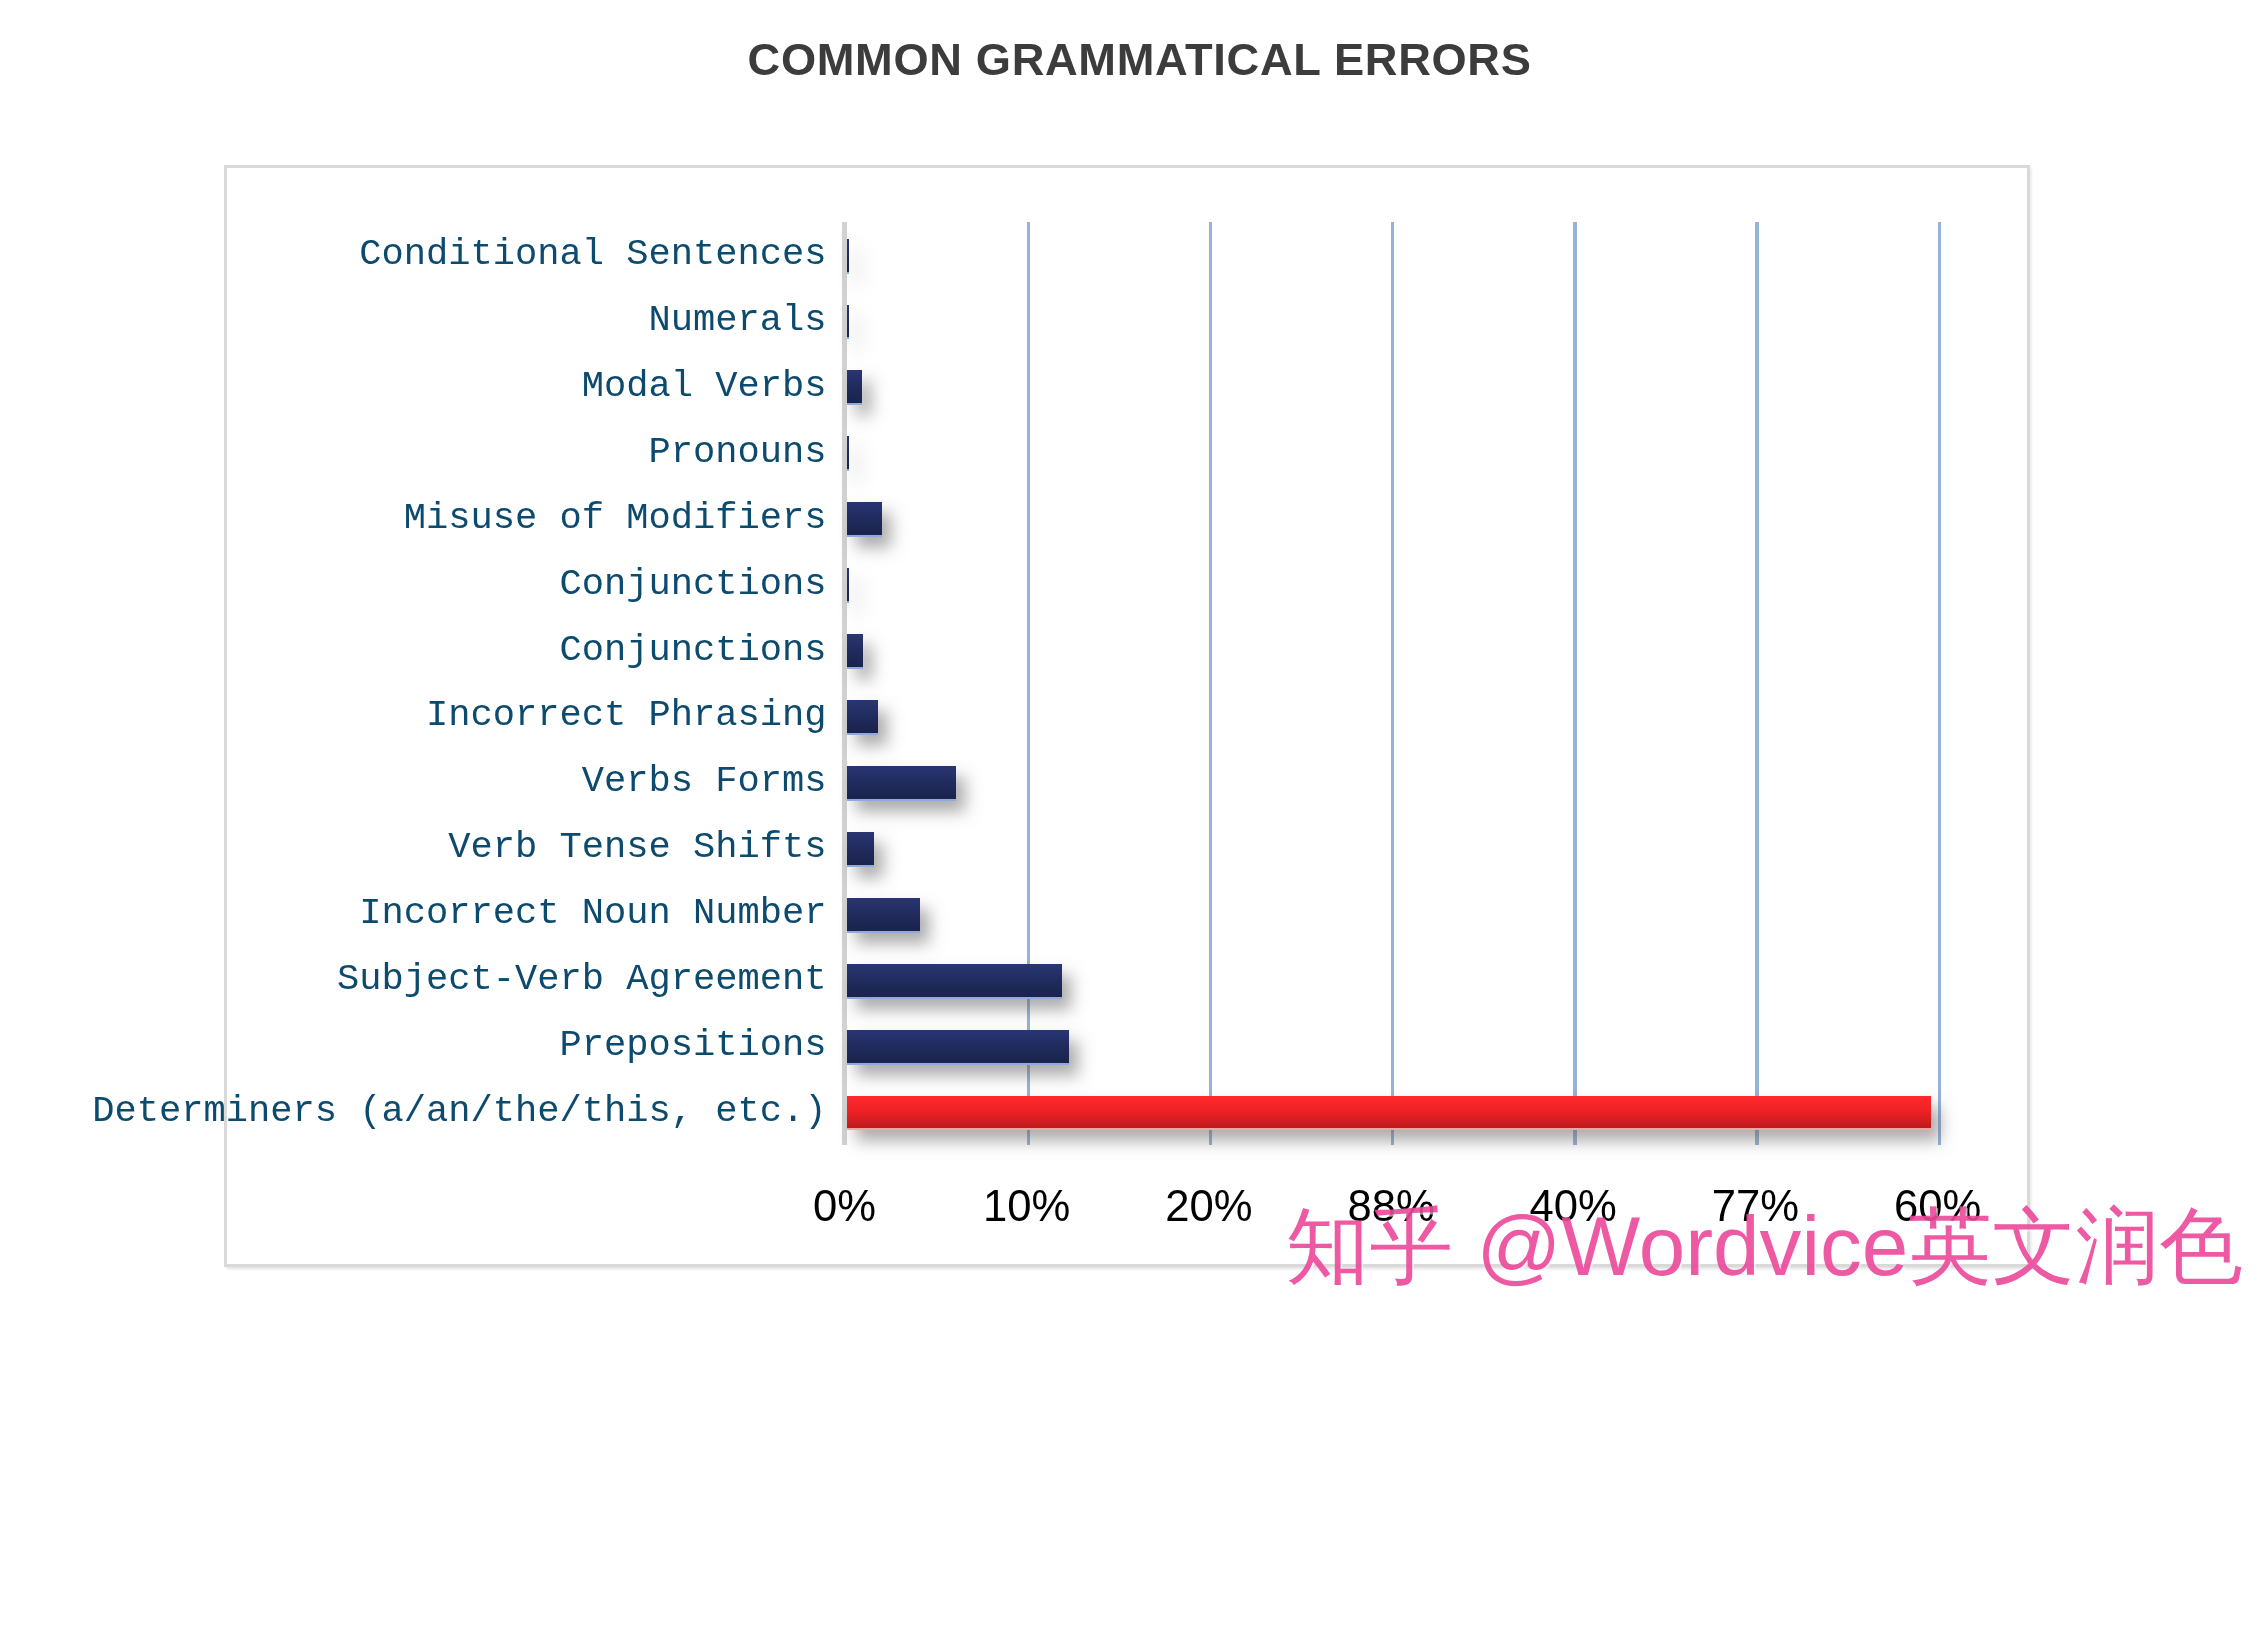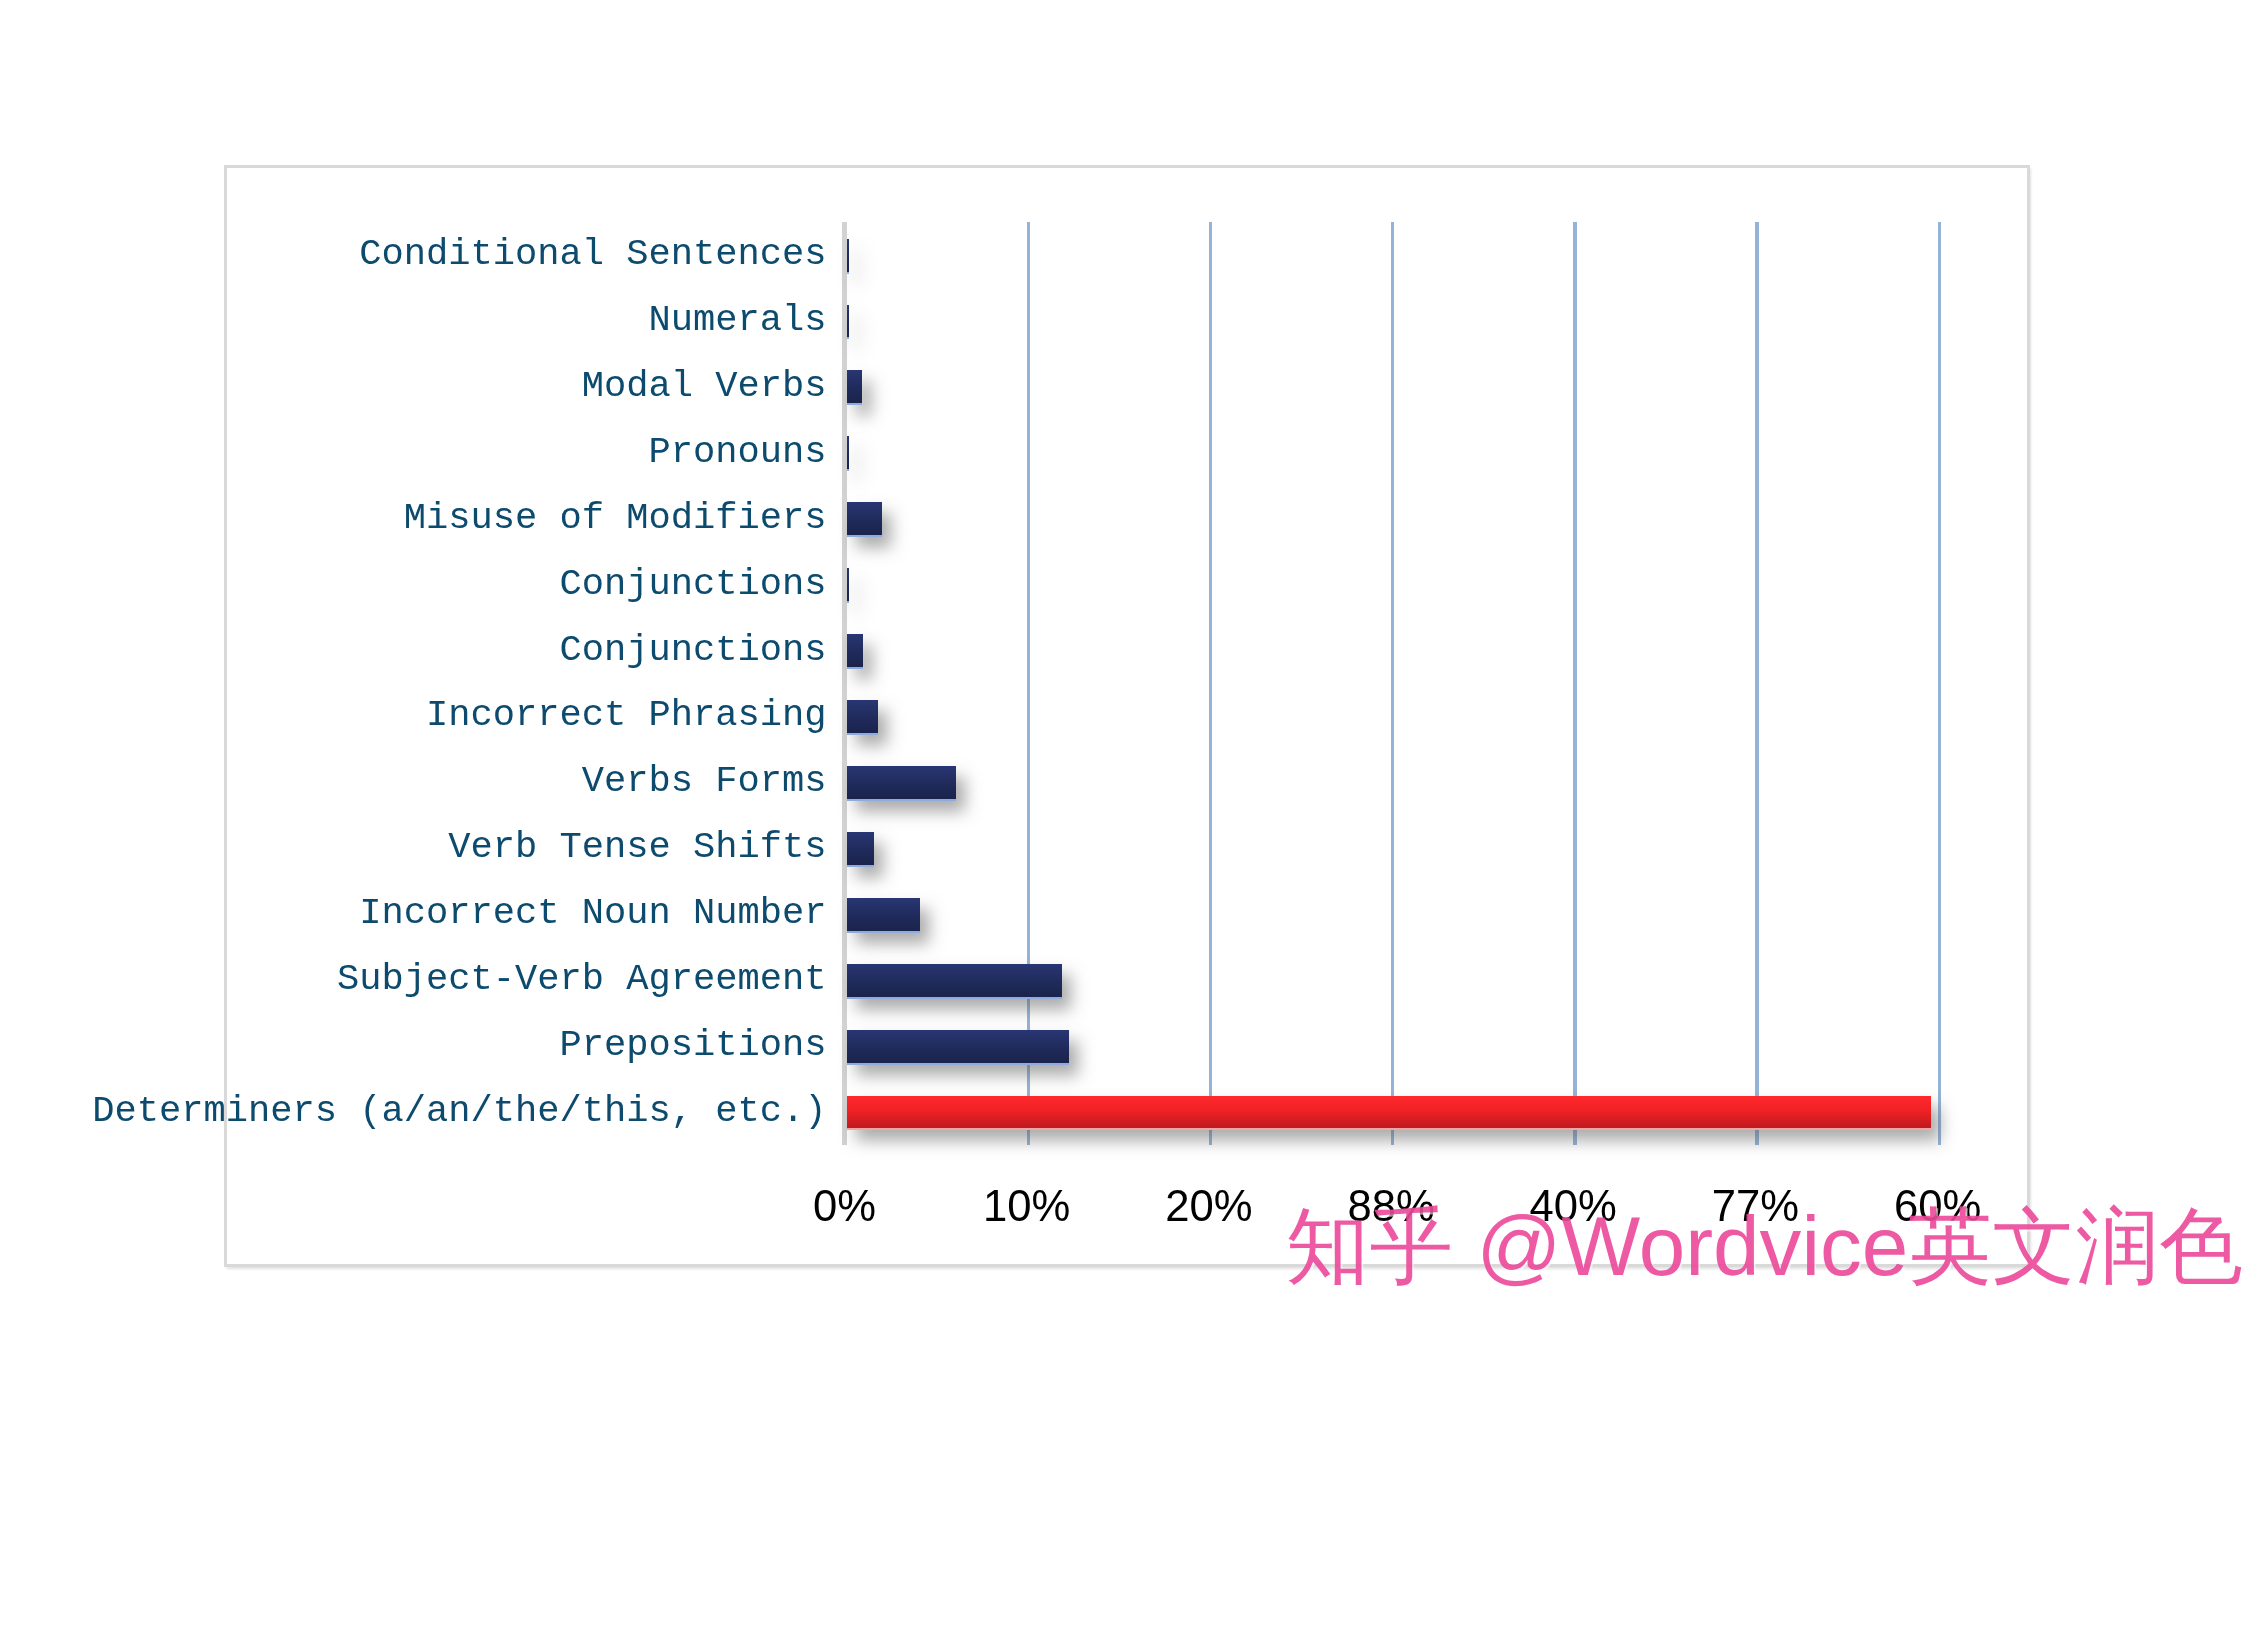--- a/index.html
+++ b/index.html
@@ -80,20 +80,21 @@
     opacity:0.90;
     white-space:nowrap;
     text-shadow:0.07vw 0.07vw 0 rgba(255,255,255,0.65);
     z-index:9;
   }
 </style>
 </head>
 <body>
 
 <div class="stage">
+  <div class="chart-title" style="color: rgb(60, 60, 60);">COMMON GRAMMATICAL ERRORS</div>
   <div class="chart-border" style="border-color: rgb(217, 217, 217);"></div>
   <div id="gridlines">
       <div class="gridline" style="left: 45.408%; background: rgb(149, 179, 215);"></div>
       <div class="gridline" style="left: 53.466%; background: rgb(149, 179, 215);"></div>
       <div class="gridline" style="left: 61.524%; background: rgb(149, 179, 215);"></div>
       <div class="gridline" style="left: 69.582%; background: rgb(149, 179, 215);"></div>
       <div class="gridline" style="left: 77.64%; background: rgb(149, 179, 215);"></div>
       <div class="gridline" style="left: 85.698%; background: rgb(149, 179, 215);"></div>
     </div>
   <div class="axis-line" id="axis-line" style="background: rgb(210, 210, 210);"></div>

